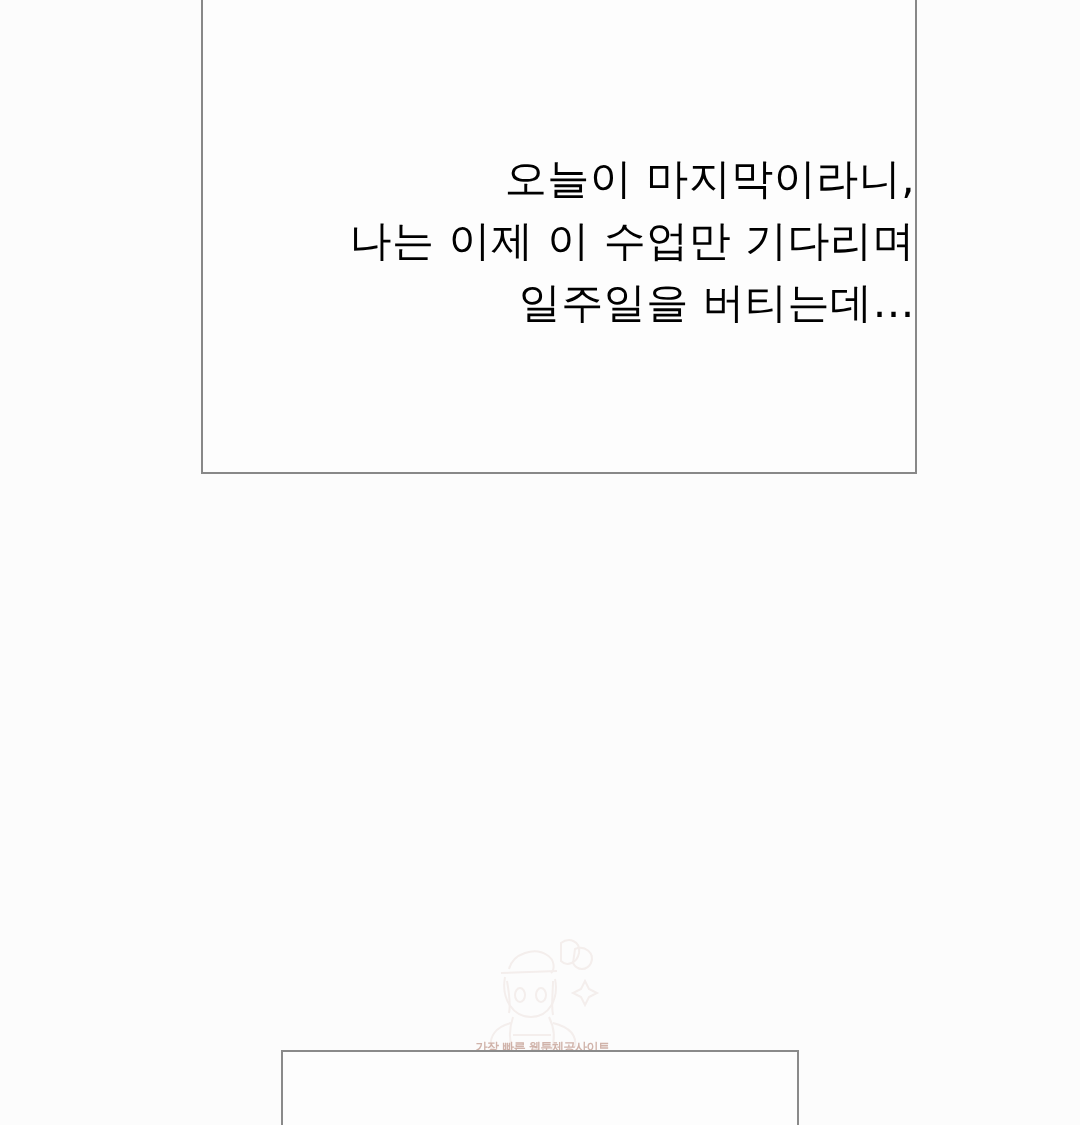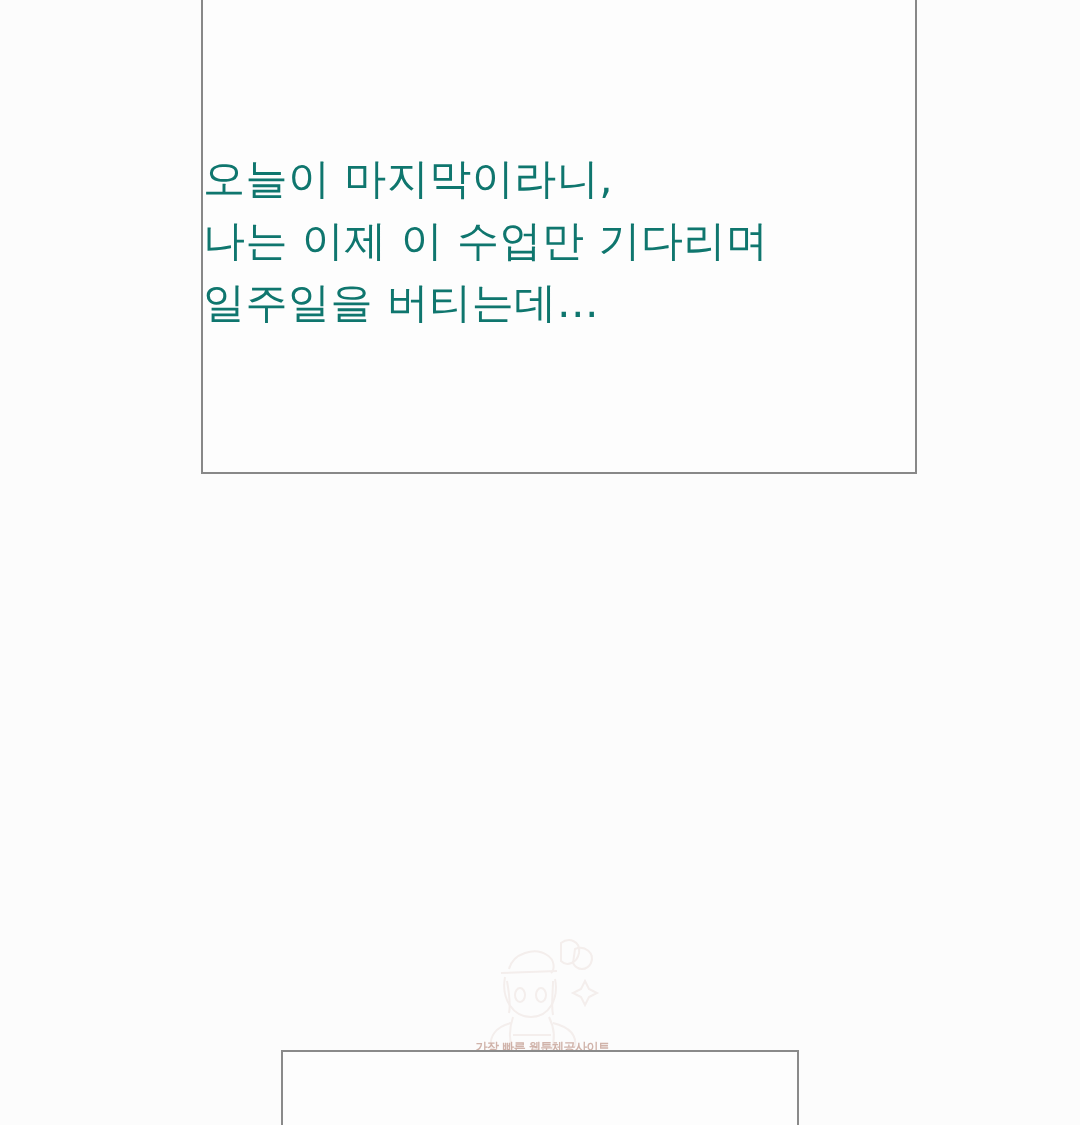--- a/index.html
+++ b/index.html
@@ -32,22 +32,22 @@
     border: 2px solid #888888;
     background: #fdfdfd;
     box-sizing: border-box;
   }
 
   .panel-top-text {
     position: absolute;
     left: 0;
     right: 0;
     top: 148px;
-    text-align: left;
-    color: #0f766e;
+    text-align: right;
+    color: #000000;
     font-size: 42px;
     line-height: 62px;
     letter-spacing: 0.5px;
     font-family: "DejaVu Sans", "Liberation Sans", sans-serif;
     font-weight: 400;
     white-space: pre-line;
   }
 
   
   .panel-bottom {

